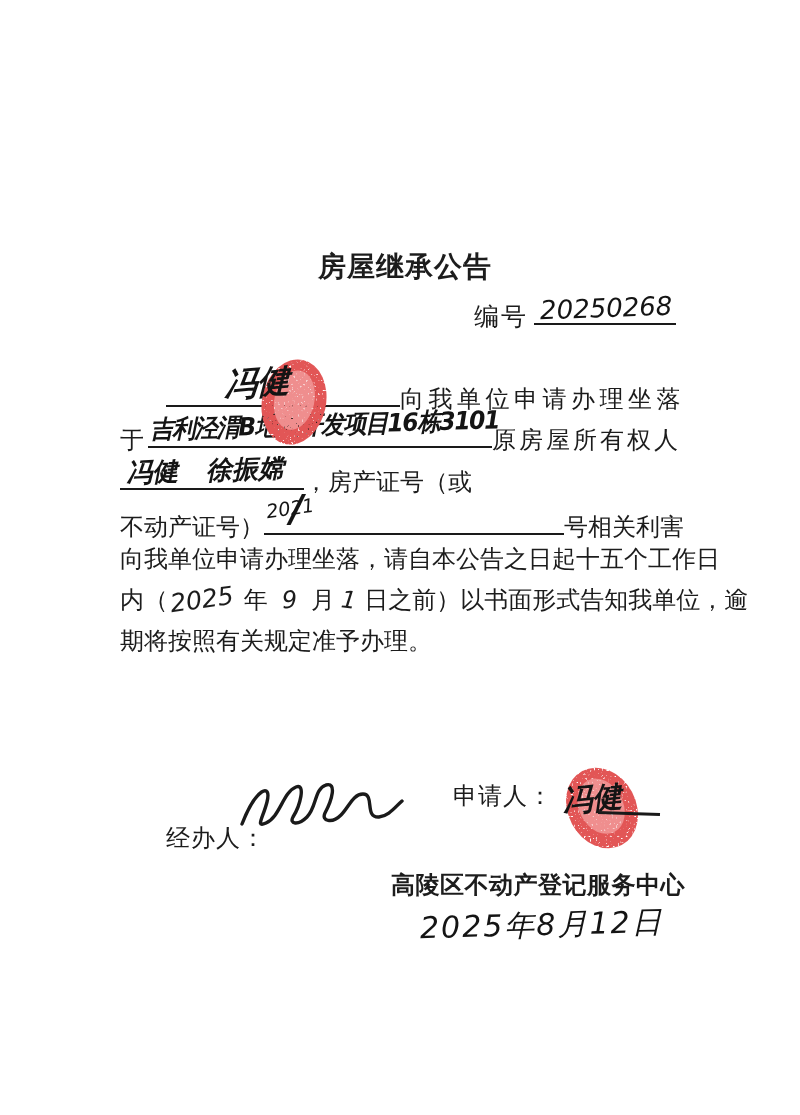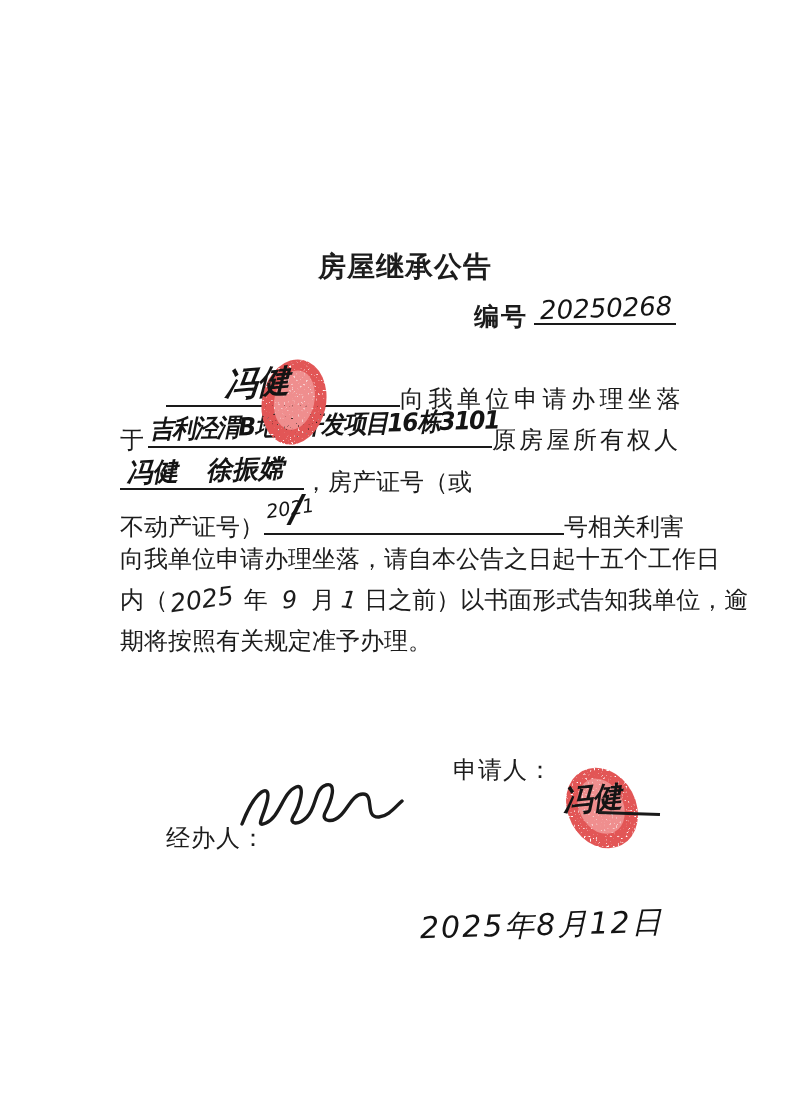--- a/index.html
+++ b/index.html
@@ -6,21 +6,21 @@
   .page{
     position:relative;width:800px;height:1091px;background:#ffffff;
     font-family:"Liberation Sans",sans-serif;color:#1c1c1c;overflow:hidden;
   }
   
   .title{
     position:absolute;left:318px;top:248px;margin:0;
     font-family:"DejaVu Serif",serif;font-weight:bold;font-size:28px;letter-spacing:1px;
   }
   .serial-row{position:absolute;left:474px;top:296px;font-size:25px;white-space:nowrap;}
-  .serial-label{font-family:"DejaVu Serif",serif;font-weight:bold;letter-spacing:2px;}
+  .serial-label{font-family:"DejaVu Serif",serif;font-weight:normal;letter-spacing:2px;}
   .blank{
     display:inline-block;position:relative;vertical-align:baseline;
     border-bottom:2px solid #1a1a1a;height:27px;
   }
   .serial-blank{width:142px;margin-left:6px;}
   .line{position:absolute;left:120px;width:600px;font-size:24px;white-space:nowrap;line-height:30px;}
   .l1{top:378px;}.l2{top:419px;}.l3{top:461px;}.l4{top:506px;}
   .l5{top:544px;}.l6{top:585px;}.l7{top:626px;}
   .l1 .ptext{letter-spacing:4.5px;}
   .l2 .ptext{letter-spacing:3px;}
@@ -40,21 +40,21 @@
   .owner2{position:absolute;left:86px;top:-7px;font-size:26px;font-weight:600;transform:rotate(-2deg);white-space:nowrap;}
   .cert-upper{position:absolute;left:2px;top:-13px;font-size:19px;transform:rotate(-8deg);}
   .cert-slash{position:absolute;left:26px;top:-12px;font-size:37px;font-weight:600;}
   .cert-lower{position:absolute;left:40px;top:-3px;font-size:27px;letter-spacing:2px;}
   .hw-inline{display:inline-block;font-style:italic;font-family:"DejaVu Sans",sans-serif;}
   .hw-year{font-size:25px;margin:0 10px 0 2px;transform:rotate(-8deg);}
   .hw-month{font-size:24px;margin:0 14px;transform:rotate(-4deg);}
   .hw-day{font-size:24px;margin:0 8px 0 6px;transform:rotate(6deg);}
   
   .handler-label{position:absolute;left:166px;top:822px;font-size:24px;letter-spacing:1px;}
-  .applicant-label{position:absolute;left:453px;top:754px;font-size:24px;letter-spacing:1px;}
+  .applicant-label{position:absolute;left:453px;top:780px;font-size:24px;letter-spacing:1px;}
   .applicant-sig{position:absolute;left:562px;top:779px;font-size:30px;font-weight:600;
     transform:rotate(-6deg);z-index:3;}
   .sig-underline{position:absolute;left:598px;top:812px;width:62px;height:3px;background:#1a1a1a;
     transform:rotate(2deg);z-index:2;}
   .handler-signature{position:absolute;left:236px;top:772px;z-index:2;}
   .org-line{position:absolute;left:391px;top:869px;font-size:24px;font-weight:600;letter-spacing:0.5px;}
   .date-line{position:absolute;left:420px;top:905px;font-size:30px;letter-spacing:2px;
     transform:rotate(-1.5deg);font-weight:500;}
   
   .fp{position:absolute;z-index:1;}
@@ -133,15 +133,16 @@
     <ellipse cx="48" cy="48" rx="28" ry="36" fill="#e25757" opacity="0.28" transform="rotate(-28 48 48)"></ellipse>
     <g filter="url(#spk2)">
       <ellipse cx="48" cy="48" rx="34" ry="42" fill="#e25757" transform="rotate(-28 48 48)"></ellipse>
       <ellipse cx="48" cy="46" rx="22" ry="29" fill="#ef8e8e" transform="rotate(-28 48 48)"></ellipse>
     </g>
   </svg>
 
   <span class="hw applicant-sig">冯健</span>
   <span class="sig-underline"></span>
 
+  <div class="org-line">高陵区不动产登记服务中心</div>
   <div class="date-line hw">2025年8月12日</div>
 
 </div>
 
 </body></html>

